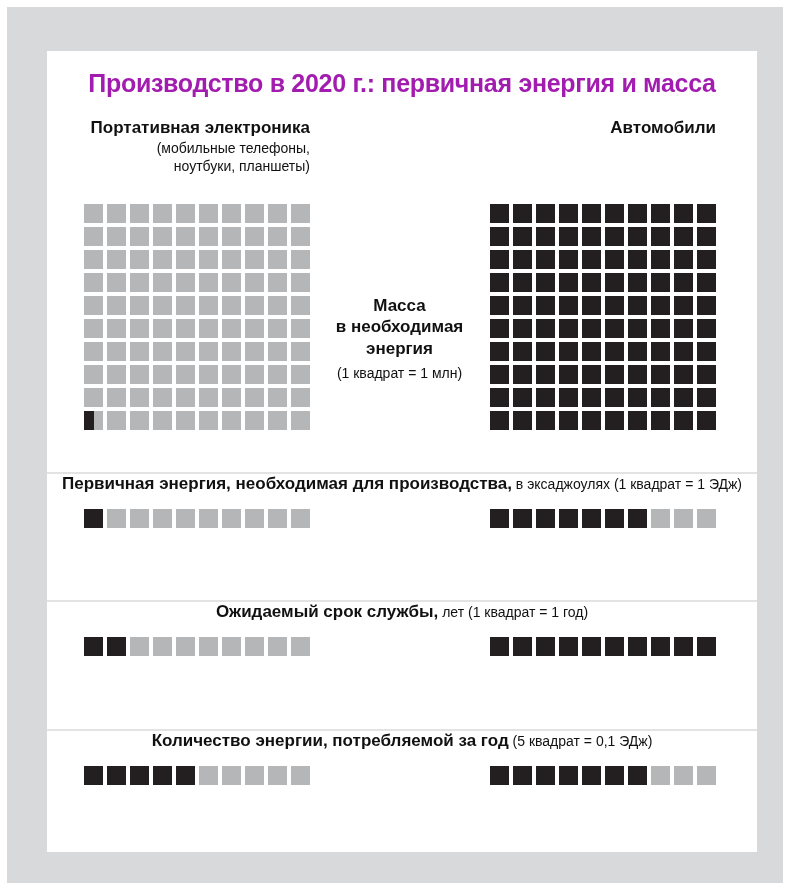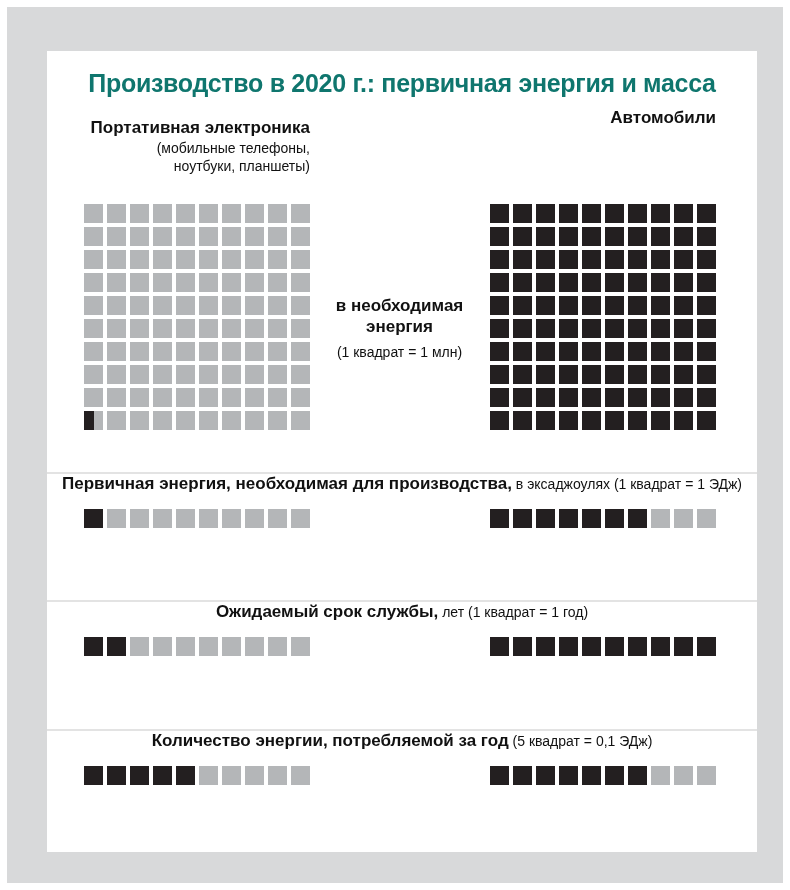--- a/index.html
+++ b/index.html
@@ -33,30 +33,30 @@
     height: 2px;
     background: var(--divider, #e3e3e3);
   }
   .title {
     margin: 0;
     padding-top: 18px;
     text-align: center;
     font-size: 25px;
     font-weight: bold;
     letter-spacing: -0.3px;
-    color: #0f766e;
+    color: #a21caf;
   }
   .col-header {
     position: absolute;
     width: 226px;
     text-align: right;
     line-height: 1.3;
   }
   .col-header.left { left: 37px; top: 66px; }
-  .col-header.right { left: 443px; top: 56px; }
+  .col-header.right { left: 443px; top: 66px; }
   .col-title { font-size: 17px; font-weight: bold; }
   .col-sub { font-size: 14px; }
   .waffle { display: grid; gap: 4px; }
   .g-mass-left  { position: absolute; left: 37px;  top: 153px; }
   .g-mass-right { position: absolute; left: 443px; top: 153px; }
   .sq {
     width: 19px; height: 19px;
     background: var(--empty, #b4b6b8);
     position: relative;
   }
@@ -200,20 +200,21 @@
           <div class="sq"></div>
           <div class="sq"></div>
           <div class="sq"></div>
           <div class="sq"></div>
           <div class="sq"></div>
           <div class="sq"></div>
           <div class="sq"></div>
         </div>
 
       <div class="mid-label">
+        <div class="mid-bold">Масса</div>
         <div class="mid-bold">в необходимая</div>
         <div class="mid-bold">энергия</div>
         <div class="mid-note">(1 квадрат = 1 млн)</div>
       </div>
 
       <div class="waffle g-mass-right" style="grid-template-columns: repeat(10, 19px);">
           <div class="sq sq-filled"></div>
           <div class="sq sq-filled"></div>
           <div class="sq sq-filled"></div>
           <div class="sq sq-filled"></div>

